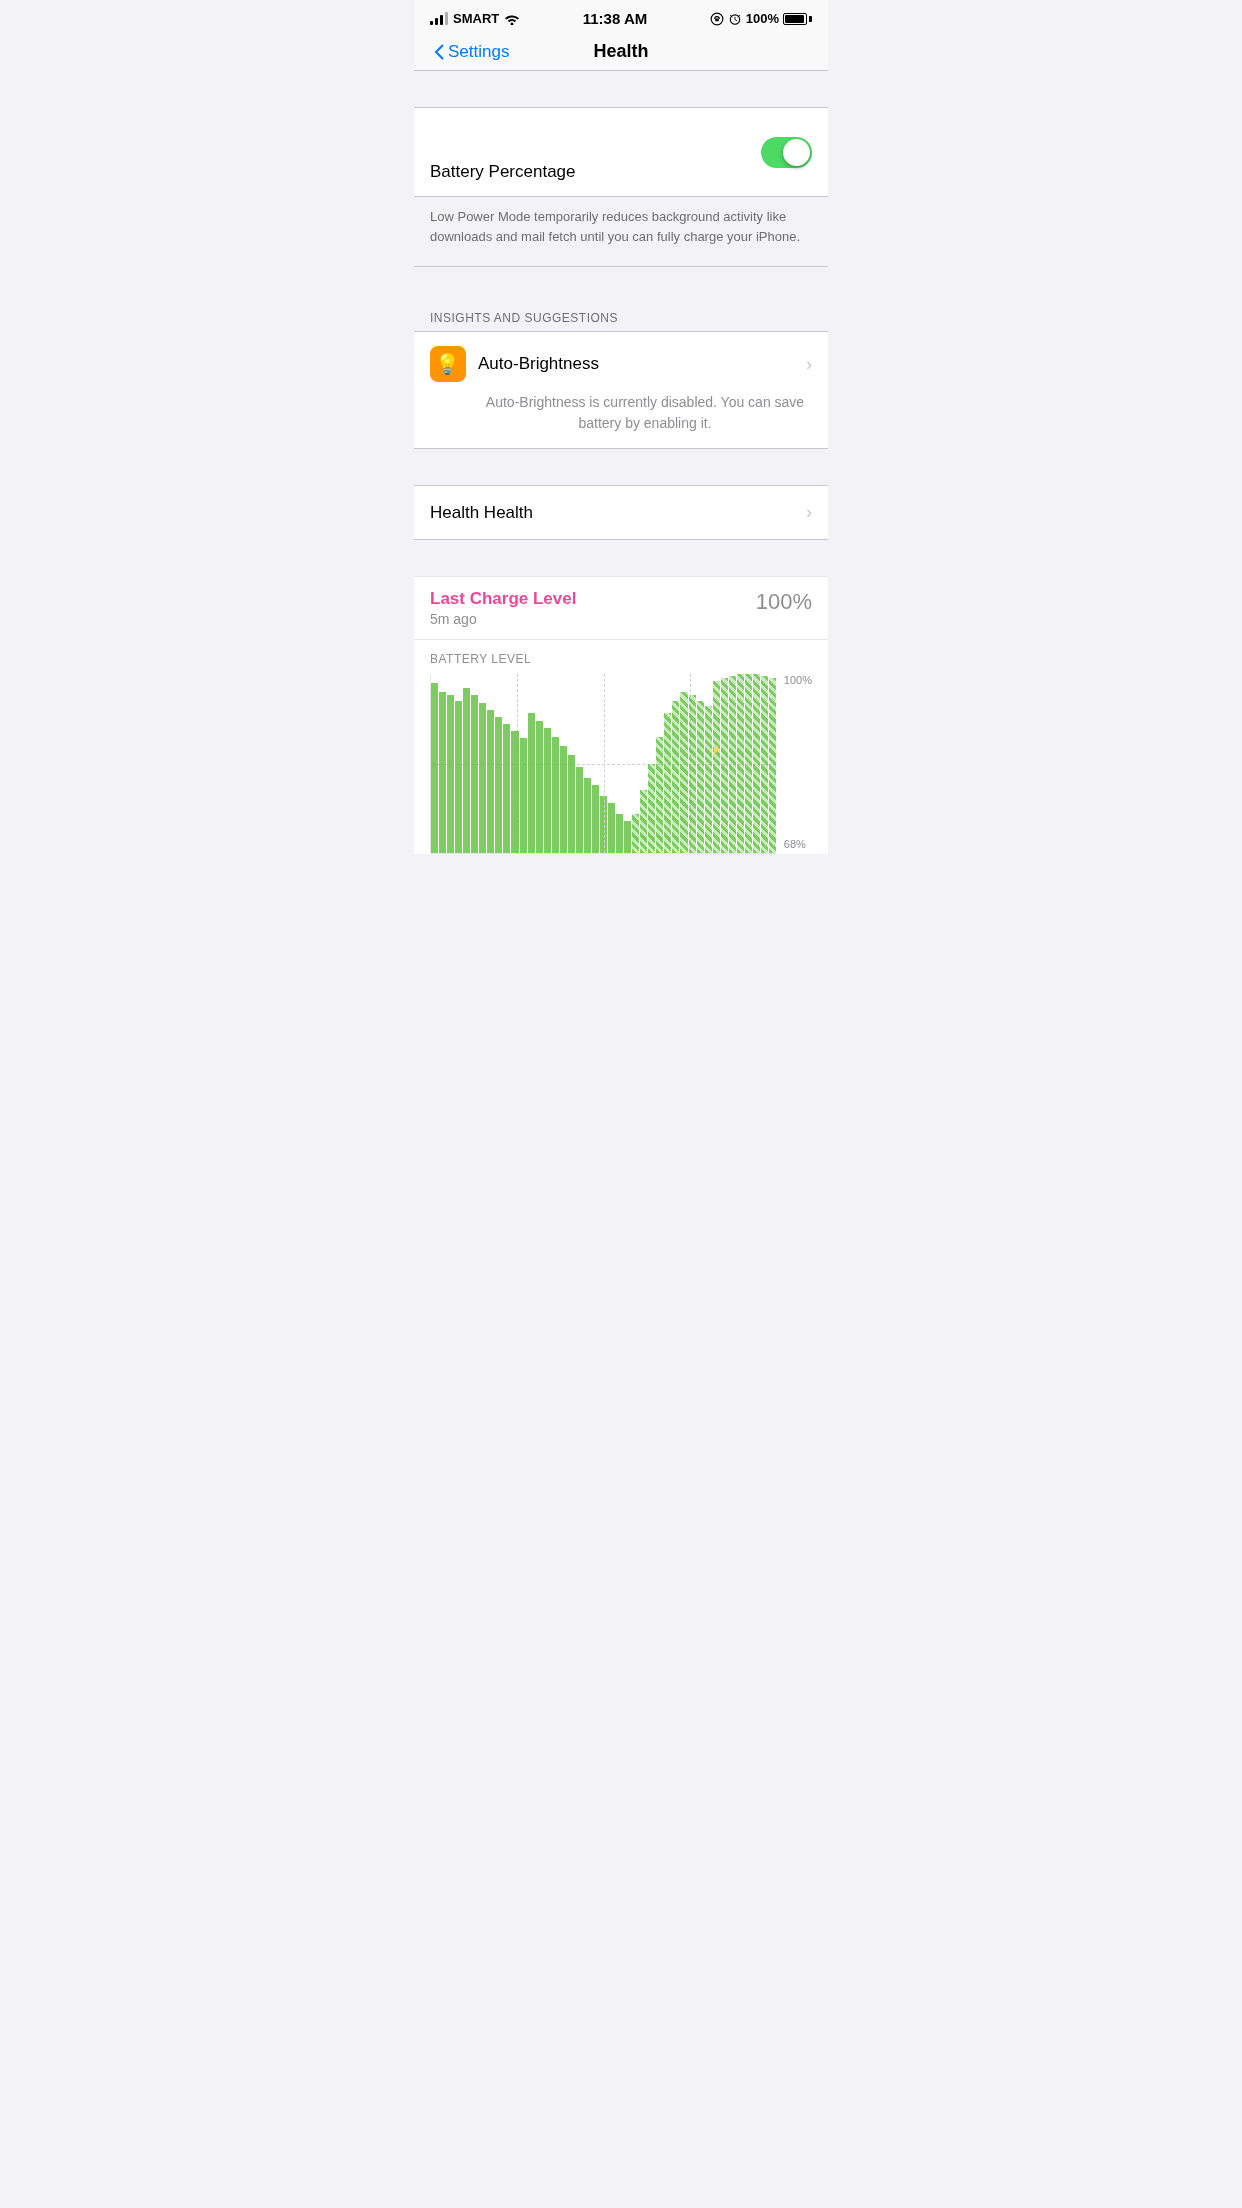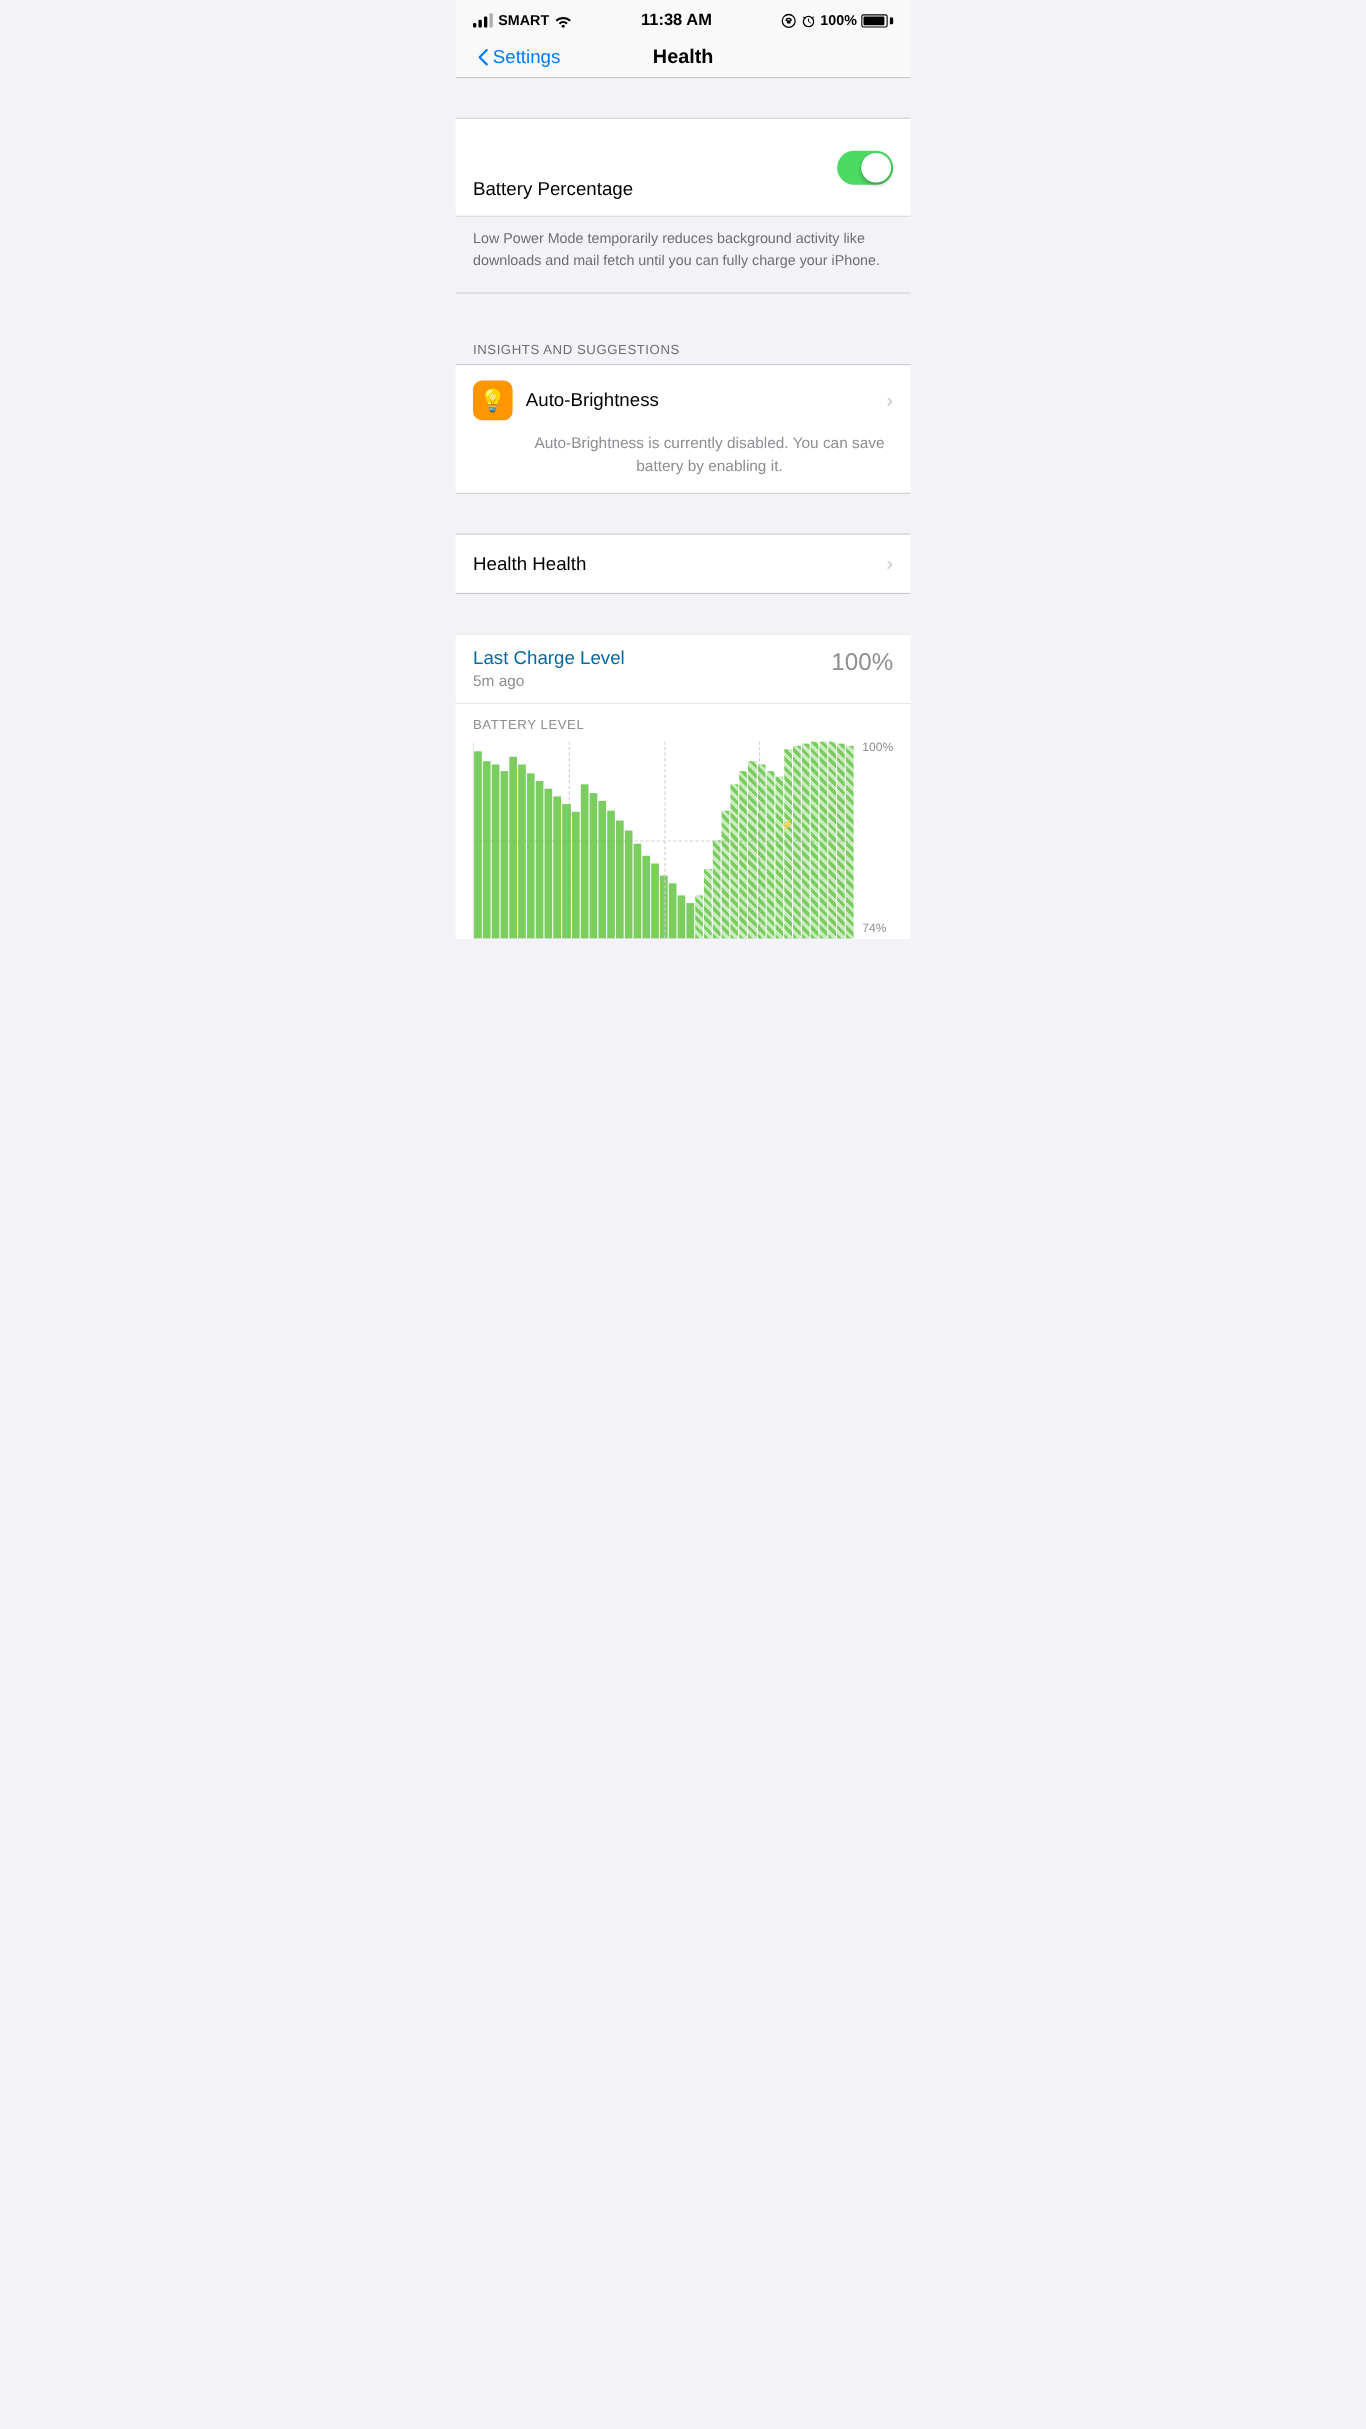--- a/index.html
+++ b/index.html
@@ -265,22 +265,22 @@
       background: #fff;
       border-top: 1px solid #e5e5ea;
       padding: 12px 16px;
       display: flex;
       align-items: flex-start;
       justify-content: space-between;
     }
     .charge-level-left { }
     .charge-level-title {
       font-size: 17px;
-      font-weight: 400;
-      color: #0369a1;
+      font-weight: 700;
+      color: #ec4899;
     }
     .charge-level-time {
       font-size: 14px;
       color: #8e8e93;
       margin-top: 2px;
     }
     .charge-level-pct {
       font-size: 22px;
       color: #8e8e93;
       font-weight: 300;
@@ -475,21 +475,21 @@
     </div>
     <div class="charge-level-pct">100%</div>
   </div>
 
   <div class="battery-level-section">
     <div class="battery-level-header">BATTERY LEVEL</div>
 
     <div class="chart-container">
       <div class="chart-y-labels">
         <span>100%</span>
-        <span>74%</span>
+        <span>68%</span>
       </div>
       <div class="chart-area">
         <div class="chart-50-line"></div>
         <div class="chart-divider-75"></div>
 
         <div class="bar" style="height:95%"></div>
         <div class="bar" style="height:90%"></div>
         <div class="bar" style="height:88%"></div>
         <div class="bar" style="height:85%"></div>
         <div class="bar" style="height:92%"></div>

